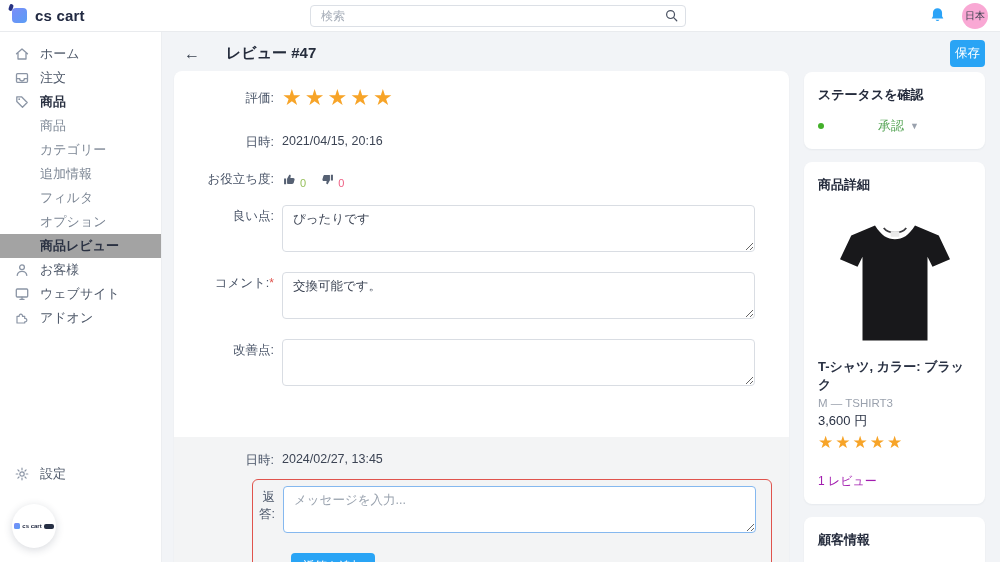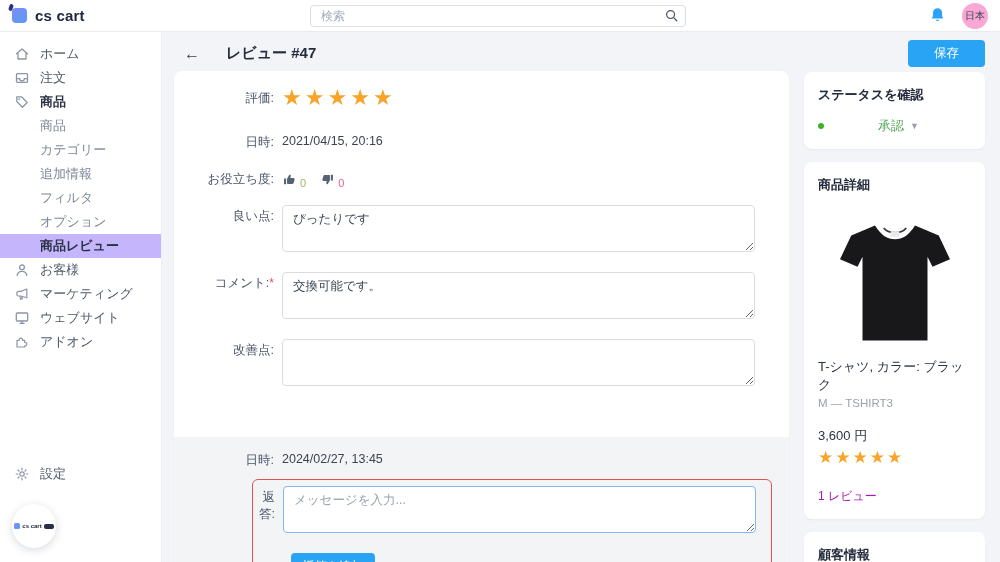--- a/index.html
+++ b/index.html
@@ -35,39 +35,39 @@
   .sidebar { width:163px; background:#fff; border-right:1px solid #eceef1;
     padding-top:10px; display:flex; flex-direction:column; }
   .nav-item { display:flex; align-items:center; height:24px; padding-left:14px;
     cursor:pointer; }
   .nav-ic { width:16px; height:16px; margin-right:10px; color:#8b95a5;
     flex:0 0 16px; display:flex; align-items:center; }
   .nav-label { font-size:13px; color:#4e5869; white-space:nowrap; }
   .nav-item.bold .nav-label { font-weight:700; color:#2a3142; }
   .nav-item.sub { padding-left:40px; }
   .nav-item.sub .nav-label { color:#7d8795; }
-  .nav-item.active { background:#c4b5fd; }
+  .nav-item.active { background:#a3a3a3; }
   .nav-item.active .nav-label { font-weight:700; color:#2a3142; }
   .sidebar-bottom { margin-top:auto; }
   .mini-logo-circle { width:44px; height:44px; border-radius:50%; background:#fff;
     box-shadow:0 2px 8px rgba(40,50,70,.18); margin:18px 0 14px 12px;
     display:flex; align-items:center; justify-content:center; gap:2px; cursor:pointer; }
   .mlc-sq { width:6px; height:6px; border-radius:1.5px;
     background:linear-gradient(135deg,#7b8cf8,#5a9df5); }
   .mlc-txt { font-size:6px; font-weight:700; color:#222a42; }
   .mlc-pill { width:10px; height:5px; border-radius:2px; background:#273044; }
 
   
   .main { flex:1; padding:8px 15px 0 12px; display:flex; flex-direction:column; }
   .page-header { height:28px; display:flex; align-items:center; }
   .back-btn { font-size:16px; color:#39414f; margin-left:10px; cursor:pointer;
     background:none; border:none; font-family:inherit; }
   .page-title { margin-left:26px; font-size:15px; font-weight:700; color:#252c3c; }
   .save-btn { margin-left:auto; background:#29a4f5; color:#fff; border:none;
-    border-radius:4px; font-size:12.5px; padding:5px 26px; cursor:pointer;
+    border-radius:4px; font-size:12.5px; padding:5px 5px; cursor:pointer;
     font-family:inherit; }
 
   .content-row { display:flex; gap:15px; margin-top:4px; flex:1; }
   .card { width:615px; background:#fff; border-radius:8px;
     box-shadow:0 1px 2px rgba(20,30,50,.05); height:560px; overflow:hidden; }
 
   .frow { display:flex; align-items:flex-start; }
   .flabel { width:108px; padding-right:8px; text-align:right; font-size:12.5px;
     color:#4a5568; padding-top:3px; flex:0 0 108px; }
   .req { color:#e0534d; font-size:12px; }
@@ -107,23 +107,23 @@
     padding-top:1px; }
   .panel { background:#fff; border-radius:8px; box-shadow:0 1px 2px rgba(20,30,50,.05);
     padding:14px; }
   .panel-title { font-size:13px; font-weight:700; color:#242b3c; }
   .status-row { margin-top:13px; display:flex; align-items:center; gap:6px;
     cursor:pointer; }
   .status-dot { width:6px; height:6px; border-radius:50%; background:#43b02a; }
   .status-text { font-size:13px; color:#57a557;margin-left:48px; }
   .caret { font-size:9px; color:#9aa1ad; }
   .prod-img { width:150px; height:152px; margin:8px auto 2px; display:block; }
-  .prod-name { font-size:13px; color:#2a3244; margin-top:4px; }
+  .prod-name { font-size:13px; color:#2a3244; margin-top:4px;font-weight:bold; }
   .prod-variant { font-size:11.5px; color:#9aa1ad; margin-top:3px; }
-  .prod-price { font-size:13px; color:#2a3244; margin-top:18px; }
+  .prod-price { font-size:13px; color:#2a3244; margin-top:3px; }
   .prod-stars { color:#f7a428; font-size:17px; letter-spacing:2px; margin-top:2px; }
   .prod-reviews { font-size:12px; color:#a21caf; margin-top:20px; }
   .cust-line { font-size:16px; color:#8d95a3; margin-top:3px; }
   .cust-first { margin-top:12px; }
 </style>
 </head>
 <body>
 
 <div class="topbar">
   <div class="logo">
@@ -195,29 +195,20 @@
           <span class="nav-label">商品レビュー</span>
         </div>
         <div class="nav-item">
           <span class="nav-ic">
             <svg viewBox="0 0 16 16">
               <circle cx="8" cy="5.3" r="2.4" fill="none" stroke="currentColor" stroke-width="1.3"></circle>
               <path d="M3.2 13.4c.4-2.6 2.3-4 4.8-4s4.4 1.4 4.8 4" fill="none" stroke="currentColor" stroke-width="1.3" stroke-linecap="round"></path>
             </svg>
           </span>
           <span class="nav-label">お客様</span>
-        </div>
-        <div class="nav-item">
-          <span class="nav-ic">
-            <svg viewBox="0 0 16 16">
-              <path d="M12.8 3v8.8L7 10H4.6a1.8 1.8 0 0 1-1.8-1.8v-1A1.8 1.8 0 0 1 4.6 5.4H7z" fill="none" stroke="currentColor" stroke-width="1.2" stroke-linejoin="round"></path>
-              <path d="M5.8 10.2l.9 3 1.7-.5-.8-2.6" fill="none" stroke="currentColor" stroke-width="1.2"></path>
-            </svg>
-          </span>
-          <span class="nav-label">マーケティング</span>
         </div>
         <div class="nav-item">
           <span class="nav-ic">
             <svg viewBox="0 0 16 16">
               <rect x="2.3" y="3" width="11.4" height="8" rx="1" fill="none" stroke="currentColor" stroke-width="1.3"></rect>
               <path d="M6 13.4h4M8 11.2v2" stroke="currentColor" stroke-width="1.3" stroke-linecap="round"></path>
             </svg>
           </span>
           <span class="nav-label">ウェブサイト</span>
         </div>

